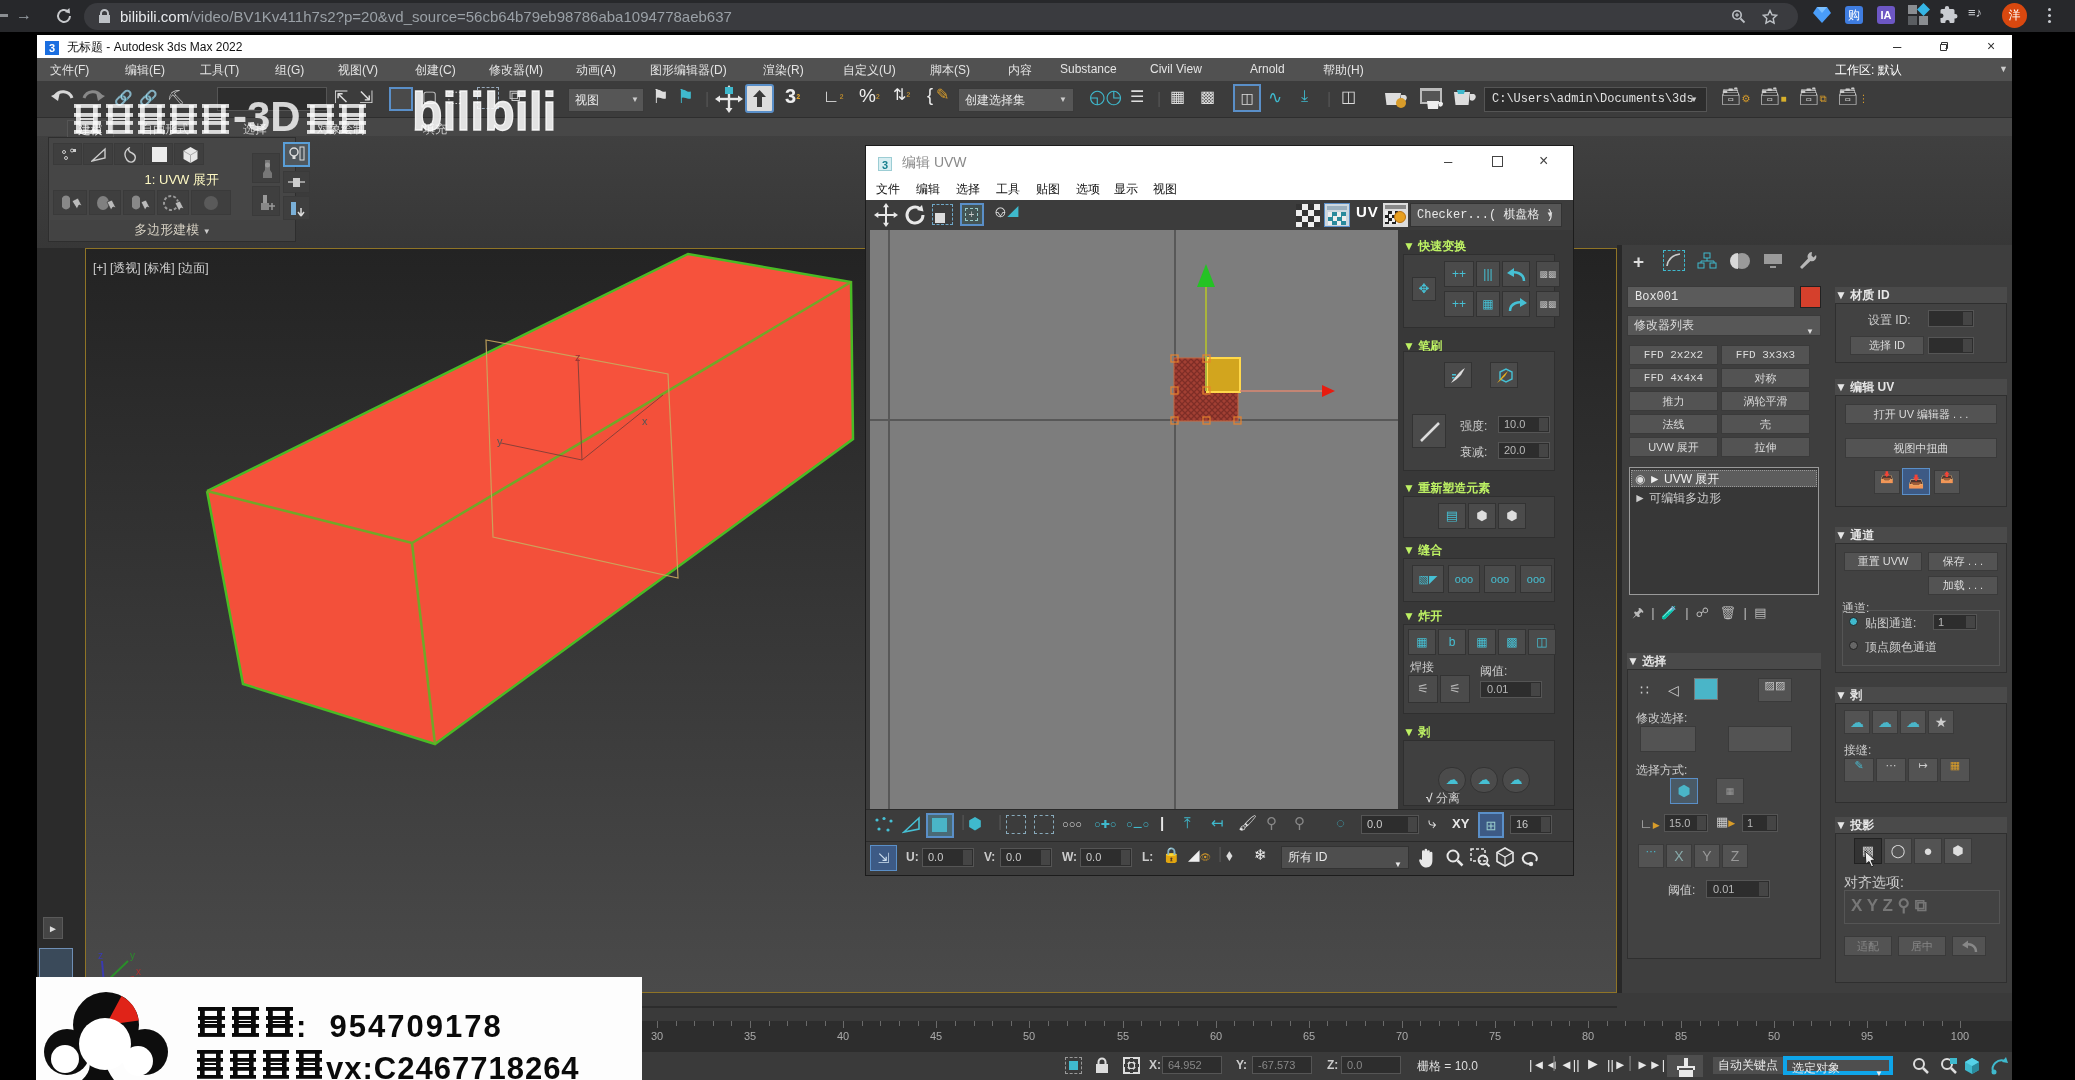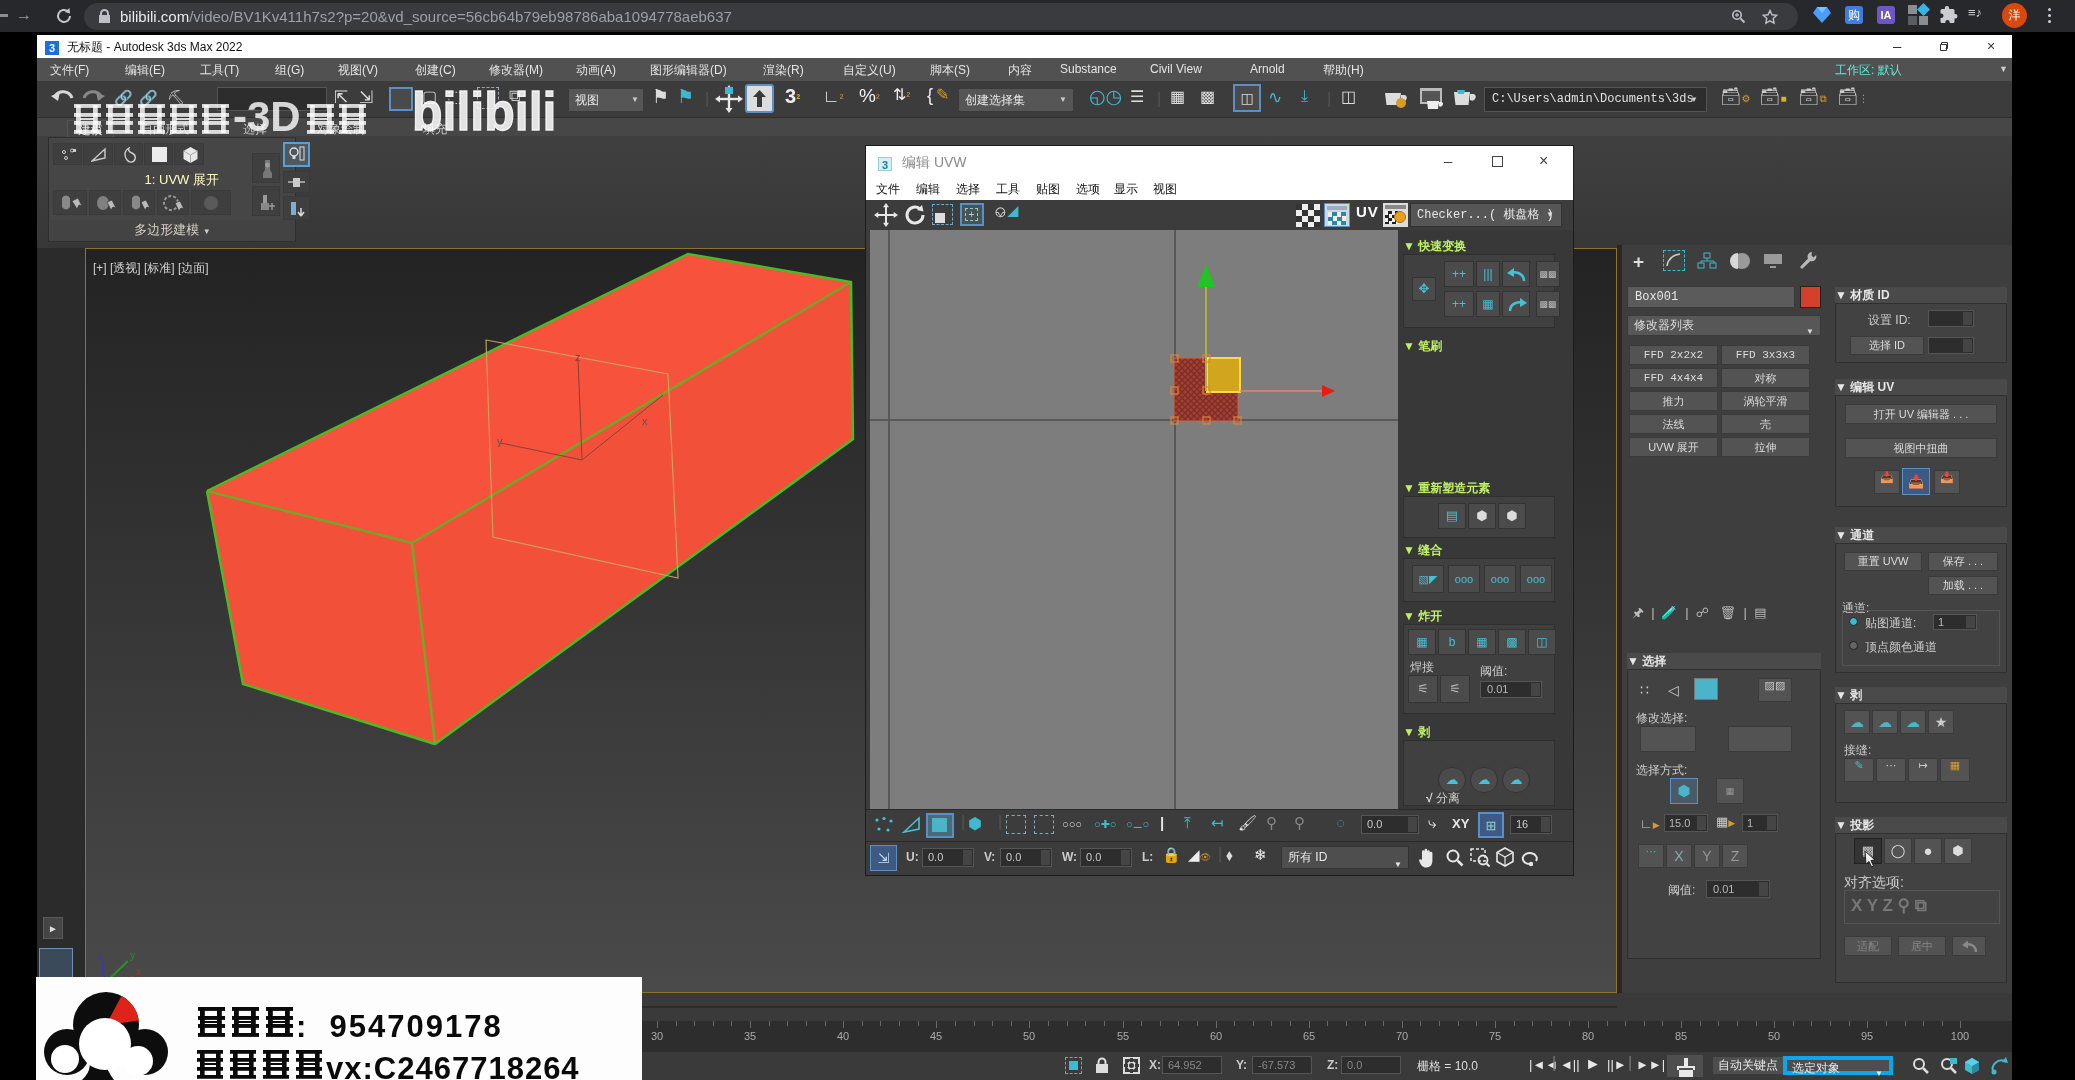--- a/index.html
+++ b/index.html
@@ -124,21 +124,21 @@
   <span class="mi" style="left:539px">动画(A)</span>
   <span class="mi" style="left:613px">图形编辑器(D)</span>
   <span class="mi" style="left:726px">渲染(R)</span>
   <span class="mi" style="left:806px">自定义(U)</span>
   <span class="mi" style="left:893px">脚本(S)</span>
   <span class="mi" style="left:971px">内容</span>
   <span class="mi" style="left:1023px">Substance</span>
   <span class="mi" style="left:1113px">Civil View</span>
   <span class="mi" style="left:1213px">Arnold</span>
   <span class="mi" style="left:1286px">帮助(H)</span>
-  <span class="mi" style="left:1798px;color:#5eead4">工作区: 默认</span>
+  <span class="mi" style="left:1798px;color:#ffffff">工作区: 默认</span>
   <span class="mi" style="left:1962px;top:6px;font-size:9px;color:#ccc">▼</span>
 </div>
 
 <div id="toolbar" class="ab">
   <svg class="ab" style="left:14px;top:7px" width="24" height="22" viewBox="0 0 24 22">
         <path fill="none" stroke="#d8d8d8" stroke-width="3" d="M4 8 C8 2 18 2 21 10"></path>
         <path fill="#d8d8d8" d="M0 8 L9 4 L7 13Z"></path>
       </svg>
   <svg class="ab" style="left:44px;top:7px" width="24" height="22" viewBox="0 0 24 22">
         <path fill="none" stroke="#888" stroke-width="3" d="M20 8 C16 2 6 2 3 10"></path>
@@ -401,20 +401,24 @@
   <div class="btn" style="left:99px;top:100px;width:89px;height:20px;line-height:18px;font-family:'Liberation Mono',monospace;font-size:11px">FFD 3x3x3</div>
   <div class="btn" style="left:7px;top:123px;width:89px;height:20px;line-height:18px;font-family:'Liberation Mono',monospace;font-size:11px">FFD 4x4x4</div>
   <div class="btn" style="left:99px;top:123px;width:89px;height:20px;line-height:18px">对称</div>
   <div class="btn" style="left:7px;top:146px;width:89px;height:20px;line-height:18px">推力</div>
   <div class="btn" style="left:99px;top:146px;width:89px;height:20px;line-height:18px">涡轮平滑</div>
   <div class="btn" style="left:7px;top:169px;width:89px;height:20px;line-height:18px">法线</div>
   <div class="btn" style="left:99px;top:169px;width:89px;height:20px;line-height:18px">壳</div>
   <div class="btn" style="left:7px;top:192px;width:89px;height:20px;line-height:18px">UVW 展开</div>
   <div class="btn" style="left:99px;top:192px;width:89px;height:20px;line-height:18px">拉伸</div>
 
+  <div class="ab" style="left:7px;top:222px;width:190px;height:128px;background:#373737;border:1px solid #999">
+    <div class="ab" style="left:1px;top:2px;width:186px;height:17px;background:#5d5d5d;border:1px dotted #999;color:#eee;font-size:12px"><span style="margin-left:3px"><span style="color:#ddd">◉</span> ► UVW 展开</span></div>
+    <div class="ab" style="left:4px;top:22px;color:#ccc;font-size:12px">► 可编辑多边形</div>
+  </div>
 
   <div class="ab" style="left:10px;top:358px;width:190px;height:18px;color:#bbb;font-size:13px">🖈 &nbsp;|&nbsp; 🧪 &nbsp;|&nbsp; ☍ &nbsp; 🗑 &nbsp;|&nbsp; ▤</div>
 
   <div class="rollhead" style="left:5px;top:408px;width:194px">▼ 选择</div>
   <div class="ab" style="left:5px;top:424px;width:194px;height:290px;background:#424242;border:1px solid #2f2f2f">
     <span class="ab" style="left:12px;top:12px;color:#ccc;font-size:14px">∷</span>
     <span class="ab" style="left:40px;top:12px;color:#ccc;font-size:14px">◁</span>
     <div class="ab" style="left:66px;top:8px;width:24px;height:22px;background:#4ab5c8;border:1px solid #777"></div>
     <div class="btn" style="left:130px;top:8px;width:34px;height:24px;color:#ccc">▨▨</div>
     <div class="ab" style="left:8px;top:40px;color:#ccc;font-size:12px">修改选择:</div>
@@ -769,20 +773,43 @@
           <svg style="position:absolute;left:4px;top:5px" width="20" height="16" viewBox="0 0 20 16">
             <path fill="none" stroke="#46c0d4" stroke-width="2.5" d="M3 14C3 6 12 4 17 6"></path>
             <path fill="#46c0d4" d="M20 6l-7-5v9z"></path>
           </svg>
         </div>
       <div class="ib" style="left:132px;top:6px;width:24px;height:26px;font-size:9px;line-height:24px;color:#bbb">▩▩</div>
       <div class="ib" style="left:132px;top:36px;width:24px;height:26px;font-size:9px;line-height:24px;color:#bbb">▩▩</div>
     </div>
 
     <div class="shead" style="top:108px">▼ 笔刷</div>
+    <div class="sect" style="top:121px;height:120px">
+      <div class="ib" style="left:40px;top:10px;width:28px;height:26px">
+          <svg style="position:absolute;left:5px;top:4px" width="17" height="17" viewBox="0 0 17 17">
+            <path d="M1 16C5 10 10 4 15 1L11 8C8 11 5 14 1 16Z" fill="#ddd"></path>
+            <path fill="#46c0d4" d="M2 7h4v1.5H2zM2 10h2.5v1.5H2z"></path>
+          </svg>
+        </div>
+      <div class="ib" style="left:86px;top:10px;width:28px;height:26px">
+          <svg style="position:absolute;left:4px;top:4px" width="19" height="17" viewBox="0 0 19 17">
+            <path fill="none" stroke="#46c0d4" stroke-width="1.4" d="M5 5l6-3 6 3v7l-6 3-6-3z"></path>
+            <path d="M2 16C6 11 9 7 13 4L10 9C7 12 5 14 2 16Z" fill="#e8b01c"></path>
+          </svg>
+        </div>
+      <div class="ib" style="left:8px;top:62px;width:34px;height:34px">
+          <svg style="position:absolute;left:6px;top:6px" width="22" height="22" viewBox="0 0 22 22">
+            <line x1="2" y1="20" x2="20" y2="2" stroke="#ddd" stroke-width="2.5"></line>
+          </svg>
+        </div>
+      <span class="ab" style="left:56px;top:66px;color:#ccc;font-size:12px">强度:</span>
+      <div class="spin" style="left:94px;top:64px;width:52px;height:17px;line-height:15px;padding-left:5px">10.0</div>
+      <span class="ab" style="left:56px;top:92px;color:#ccc;font-size:12px">衰减:</span>
+      <div class="spin" style="left:94px;top:90px;width:52px;height:17px;line-height:15px;padding-left:5px">20.0</div>
+    </div>
 
     <div class="shead" style="top:250px">▼ 重新塑造元素</div>
     <div class="sect" style="top:266px;height:42px">
       <div class="ib" style="left:34px;top:6px;width:28px;height:26px;font-size:13px;line-height:24px">▤</div>
       <div class="ib" style="left:64px;top:6px;width:28px;height:26px;font-size:13px;line-height:24px;color:#ddd">⬢</div>
       <div class="ib" style="left:94px;top:6px;width:28px;height:26px;font-size:13px;line-height:24px;color:#ddd">⬢</div>
     </div>
 
     <div class="shead" style="top:312px">▼ 缝合</div>
     <div class="sect" style="top:328px;height:44px">

